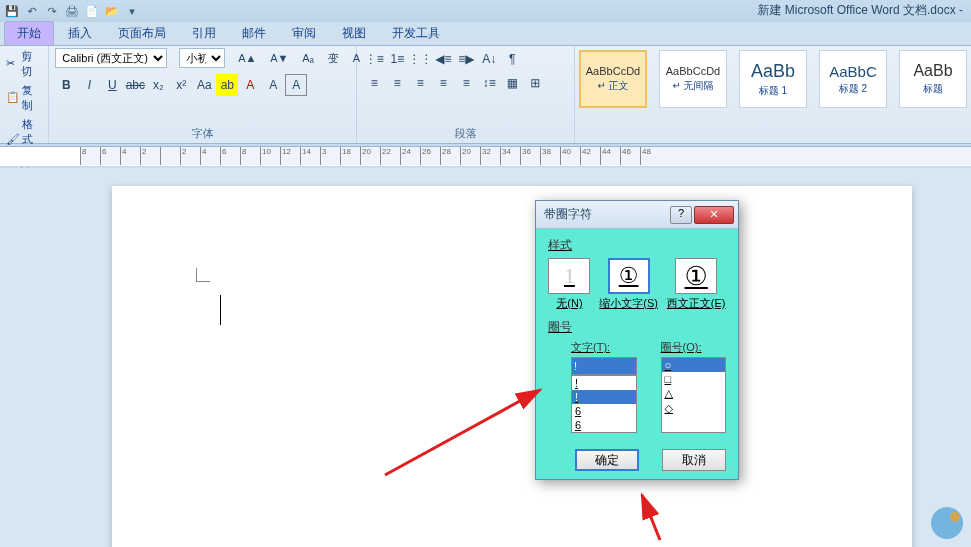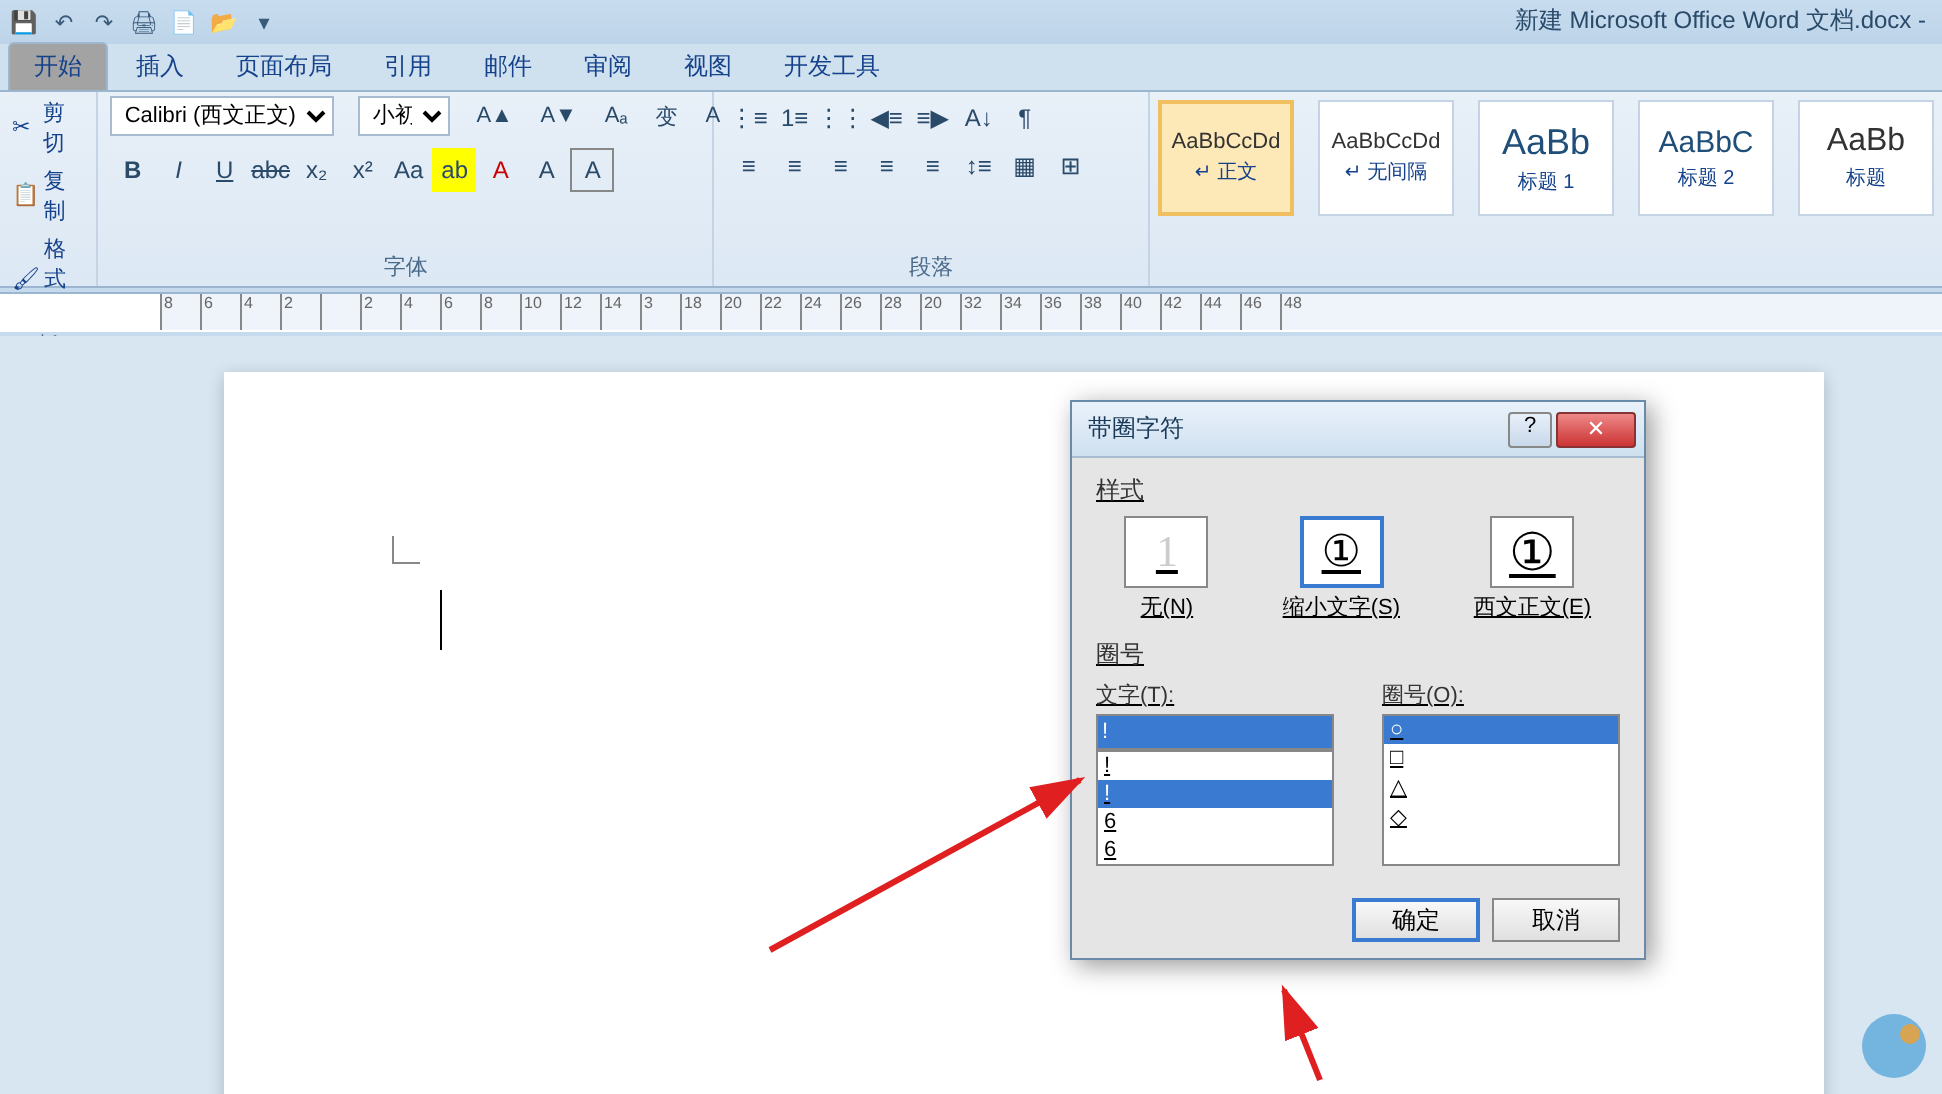--- a/index.html
+++ b/index.html
@@ -4,21 +4,21 @@
 <style>
 * { box-sizing: border-box; margin: 0; padding: 0; font-family: "Microsoft YaHei", "SimSun", sans-serif; }
 body { width: 971px; height: 547px; background: linear-gradient(#bfd6ec, #d8e6f2); overflow: hidden; position: relative; }
 
 .qat { height: 22px; background: linear-gradient(#c8dcef, #bdd4e8); display: flex; align-items: center; padding: 0 4px; gap: 4px; }
 .qat-icon { width: 16px; height: 16px; display: inline-flex; align-items: center; justify-content: center; font-size: 11px; color: #3a5a7a; }
 .titlebar-text { position: absolute; top: 2px; right: 8px; font-size: 12px; color: #2a4a6a; }
 
 .tabs { height: 24px; display: flex; align-items: flex-end; padding-left: 4px; gap: 2px; border-bottom: 1px solid #9db6d0; background: #cfe0ef; }
 .tab { padding: 3px 12px; font-size: 12px; color: #15428b; cursor: pointer; }
-.tab.active { background: #a3a3a3; border: 1px solid #9db6d0; border-bottom: none; border-radius: 3px 3px 0 0; }
+.tab.active { background: #c4b5fd; border: 1px solid #9db6d0; border-bottom: none; border-radius: 3px 3px 0 0; }
 
 .ribbon { height: 98px; background: linear-gradient(#e8f0f8, #dce8f4); display: flex; border-bottom: 1px solid #9db6d0; }
 .group { border-right: 1px solid #c4d4e4; padding: 2px 6px 0 6px; display: flex; flex-direction: column; }
 .group-content { flex: 1; display: flex; flex-direction: column; gap: 2px; }
 .group-label { text-align: center; font-size: 11px; color: #4a6a8a; padding: 2px 0; }
 
 .clipboard-group { width: 54px; }
 .clip-btn { font-size: 11px; color: #15428b; display: flex; align-items: center; gap: 2px; padding: 1px 0; cursor: pointer; }
 .clip-icon { width: 14px; height: 14px; display: inline-block; }
 
@@ -38,40 +38,40 @@
 
 .ruler-area { height: 20px; background: #fff; border-top: 1px solid #9db6d0; position: relative; margin-top: 2px; }
 .ruler { position: absolute; left: 80px; right: 0; height: 18px; background: #eef4fa; display: flex; font-size: 8px; color: #666; }
 .ruler-tick { width: 20px; border-left: 1px solid #888; padding-left: 1px; }
 
 .doc-area { position: absolute; top: 168px; left: 0; right: 0; bottom: 0; background: #d8e6f2; }
 .page { position: absolute; left: 112px; top: 18px; width: 800px; height: 500px; background: #fff; box-shadow: 0 2px 8px rgba(0,0,0,0.2); }
 .cursor { position: absolute; left: 220px; top: 295px; width: 1px; height: 30px; background: #000; }
 .corner-mark { position: absolute; left: 196px; top: 268px; width: 14px; height: 14px; border-left: 1px solid #888; border-bottom: 1px solid #888; }
 
-.dialog { position: absolute; left: 535px; top: 200px; width: 288px; background: #e5e5e5; border: 1px solid #6a8aaa; box-shadow: 3px 3px 12px rgba(0,0,0,0.4); }
+.dialog { position: absolute; left: 535px; top: 200px; width: 204px; background: #5eead4; border: 1px solid #6a8aaa; box-shadow: 3px 3px 12px rgba(0,0,0,0.4); }
 .dialog-titlebar { height: 28px; background: linear-gradient(#eaf2fb, #cfe0f0); display: flex; align-items: center; padding: 0 4px; border-bottom: 1px solid #a8bcd0; }
 .dialog-title { flex: 1; font-size: 12px; color: #1a3a5a; padding-left: 4px; }
 .dlg-help { width: 22px; height: 18px; background: linear-gradient(#e8f0fa, #c8d8ea); border: 1px solid #888; border-radius: 2px; font-size: 11px; text-align: center; margin-right: 2px; cursor: pointer; }
 .dlg-close { width: 40px; height: 18px; background: linear-gradient(#e88, #c33); border: 1px solid #833; border-radius: 2px; color: #fff; font-size: 11px; text-align: center; cursor: pointer; display: flex; align-items: center; justify-content: center; }
 .dialog-body { padding: 8px 12px; font-size: 12px; text-decoration: underline; }
 .section-label { font-size: 12px; color: #333; margin-bottom: 4px; }
 .style-options { display: flex; gap: 8px; justify-content: space-around; margin-bottom: 8px; }
 .style-opt { display: flex; flex-direction: column; align-items: center; gap: 2px; cursor: pointer; }
 .style-opt-box { width: 42px; height: 36px; border: 1px solid #888; background: #fff; display: flex; align-items: center; justify-content: center; font-size: 22px; font-family: serif; }
 .style-opt.selected .style-opt-box { border: 2px solid #3a7ad0; }
 .style-opt-label { font-size: 11px; }
-.enclosure-row { display: flex; gap: 24px; }
+.enclosure-row { display: flex; gap: 24px; margin-left: 23px; }
 .enc-col { flex: 1; }
 .enc-label { font-size: 11px; color: #333; margin-bottom: 2px; }
 .enc-input { width: 100%; height: 18px; border: 1px solid #888; font-size: 11px; padding: 0 2px; }
 .enc-list { width: 100%; height: 58px; border: 1px solid #888; background: #fff; overflow-y: auto; font-size: 11px; }
 .enc-item { padding: 1px 3px; cursor: pointer; }
 .enc-item.selected { background: #3a7ad0; color: #fff; }
-.dialog-buttons { display: flex; justify-content: flex-end; gap: 6px; padding: 8px 12px; }
+.dialog-buttons { display: flex; justify-content: flex-end; gap: 23px; padding: 8px 12px; }
 .dlg-btn { width: 64px; height: 22px; border: 1px solid #888; background: linear-gradient(#f8f8f8, #e0e0e0); font-size: 12px; cursor: pointer; }
 .dlg-btn.primary { border: 2px solid #3a7ad0; }
 
 .arrow { position: absolute; pointer-events: none; }
 .arrow1 { left: 380px; top: 380px; }
 .arrow2 { left: 630px; top: 490px; }
 .watermark { position: absolute; right: 4px; bottom: 4px; width: 40px; height: 40px; }
 </style>
 </head>
 <body>

